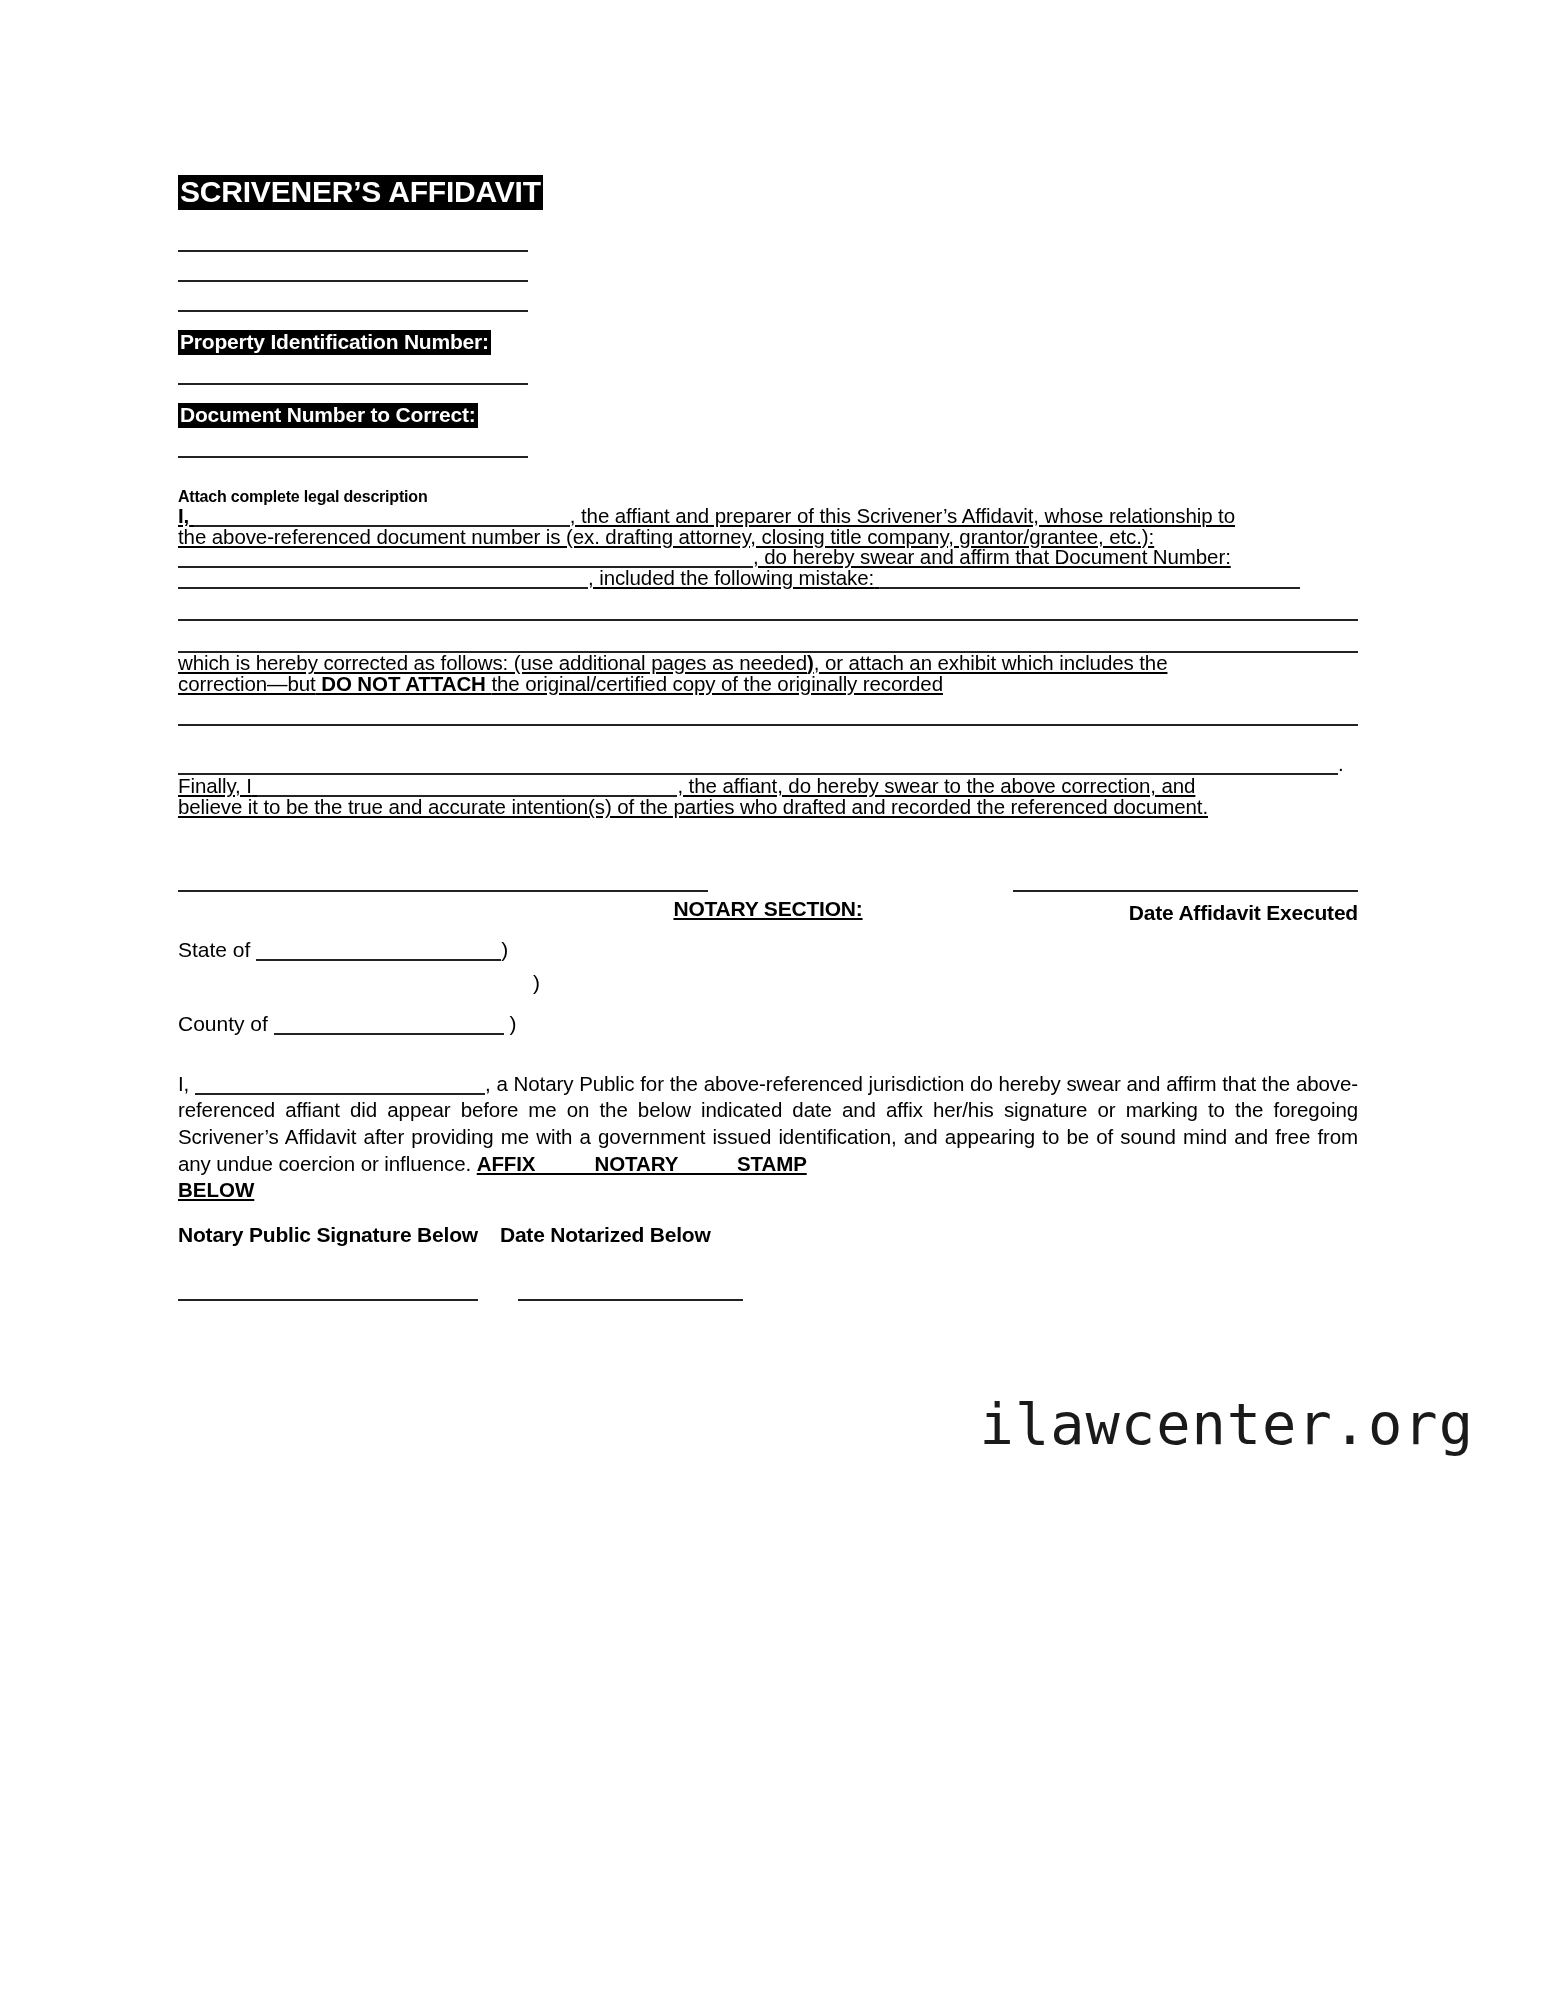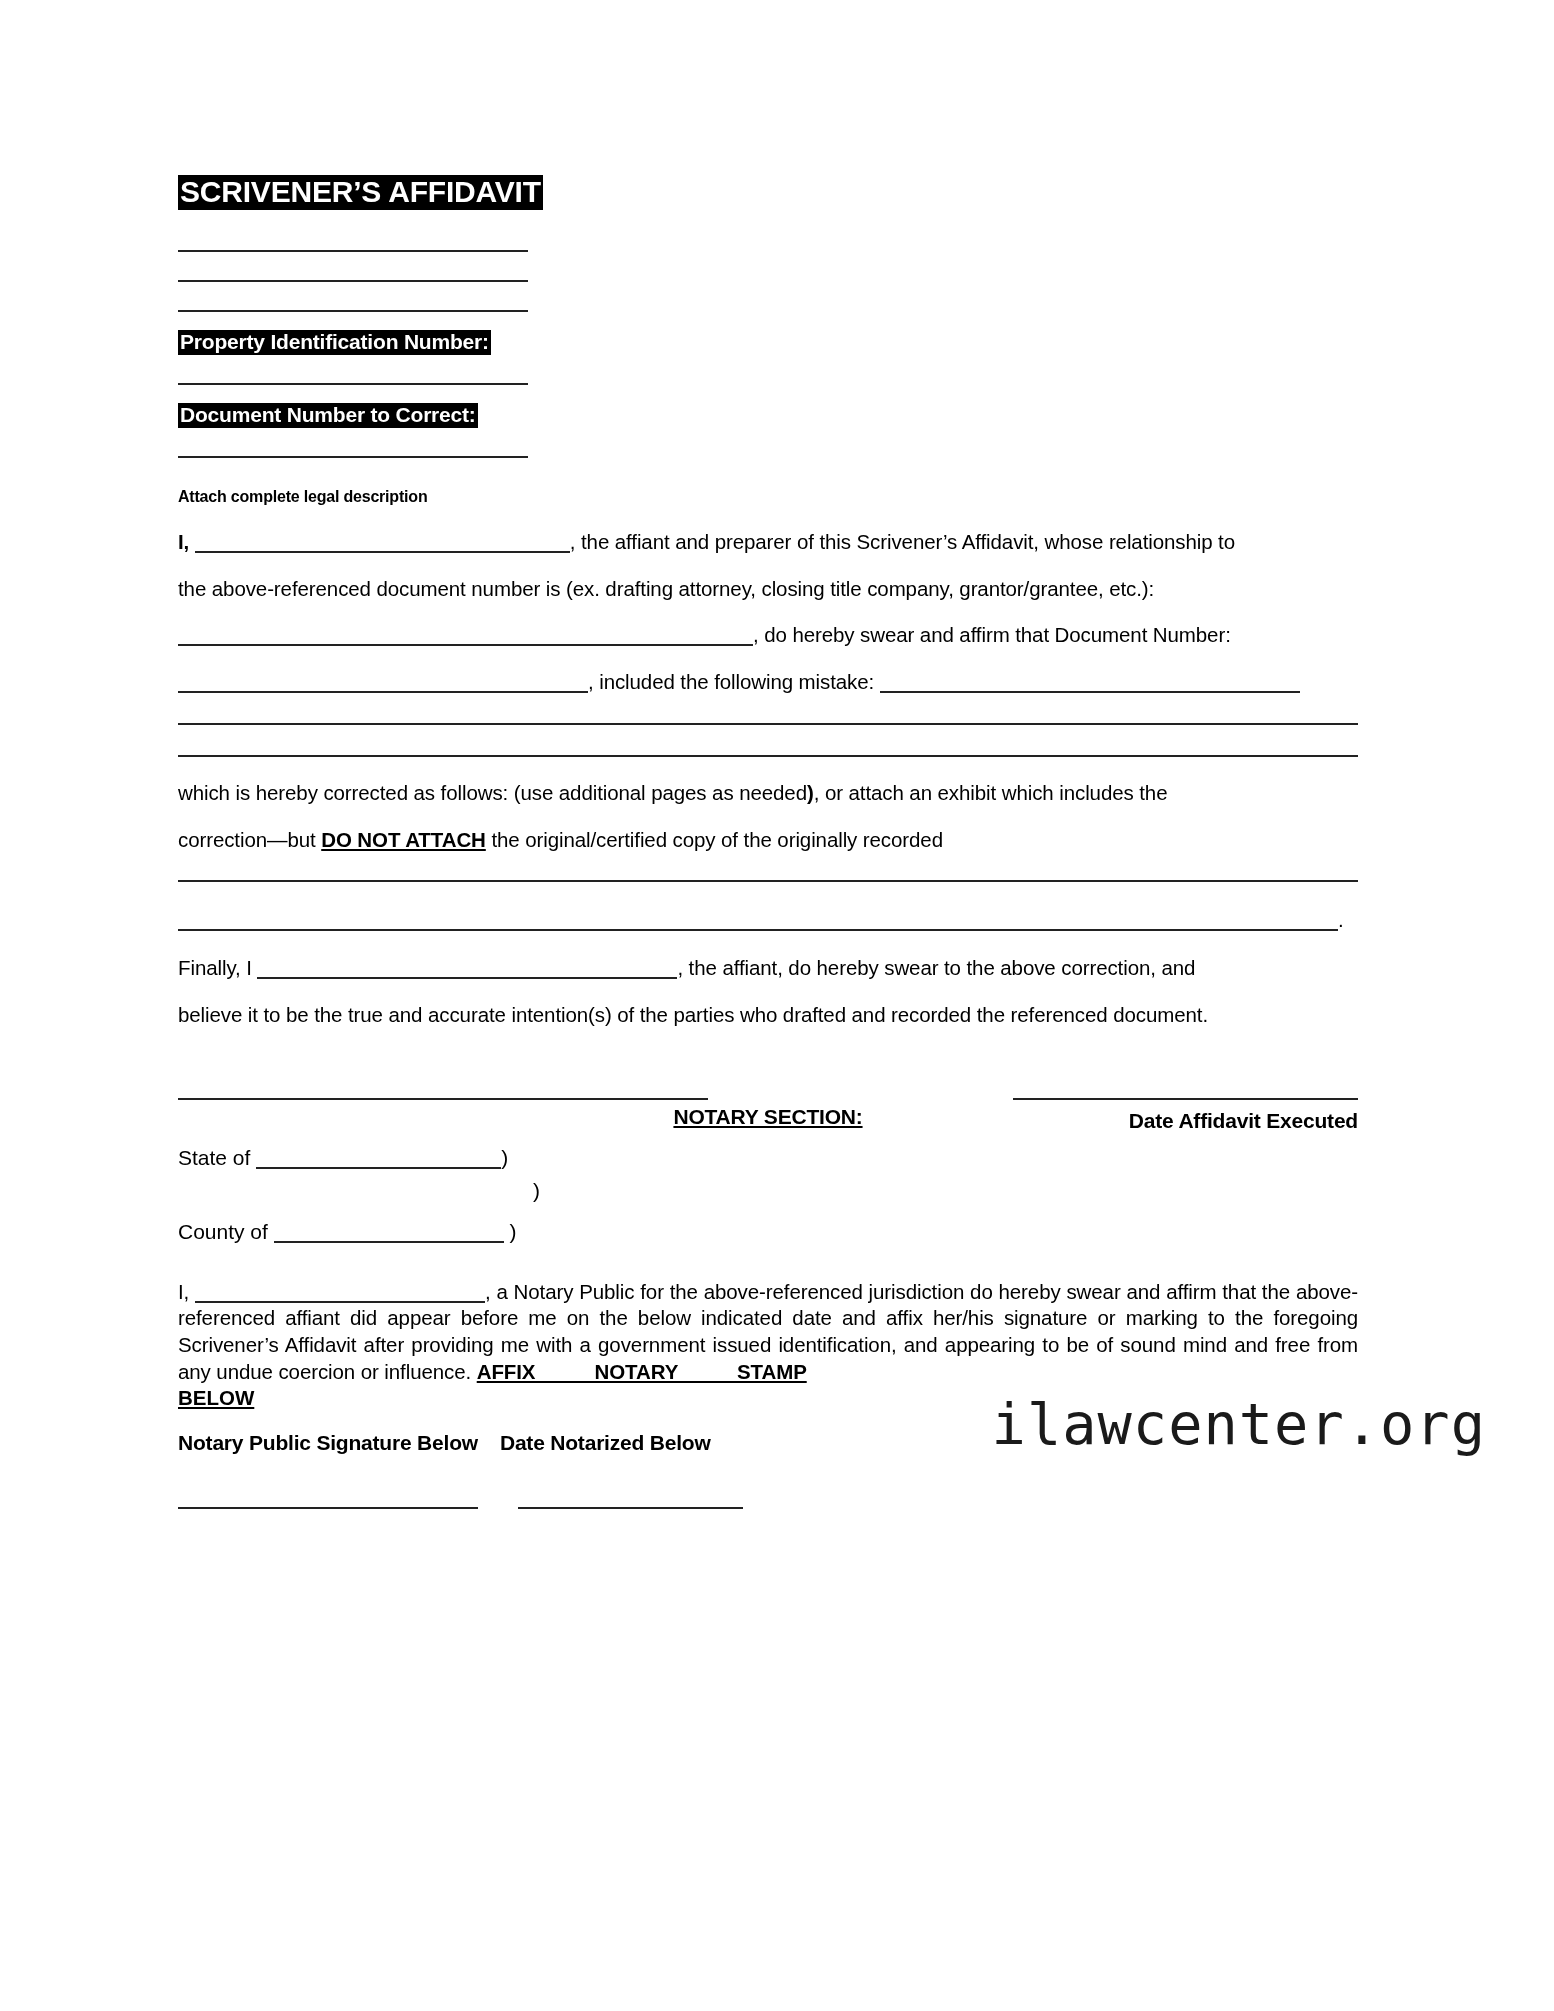--- a/index.html
+++ b/index.html
@@ -68,23 +68,23 @@
     font-size: 16px;
     font-weight: bold;
     margin-top: 30px;
     letter-spacing: -0.2px;
   }
 
   
   .bodyline {
     font-size: 20.5px;
     line-height: 1.0;
-    margin-top: 26px;
     white-space: nowrap;
     letter-spacing: -0.1px;
+    text-decoration: underline;
   }
 
   .b { font-weight: bold; }
   .bu { font-weight: bold; text-decoration: underline; }
 
   
   .fill {
     display: inline-block;
     border-bottom: 2px solid #222222;
     vertical-align: -4px;
@@ -188,21 +188,21 @@
     margin-top: 52px;
     display: flex;
   }
   .nb1 { width: 300px; border-bottom: 2px solid #222222; height: 0; }
   .nb-gap { width: 40px; }
   .nb2 { width: 225px; border-bottom: 2px solid #222222; height: 0; }
 
   
   .footer {
     position: absolute;
-    right: 68px;
+    right: 80px;
     bottom: 52px;
     font-family: "DejaVu Sans Mono", "Liberation Mono", monospace;
     font-size: 57px;
     letter-spacing: 1px;
     color: #1a1a1a;
     white-space: nowrap;
   }
 </style>
 </head>
 <body>

